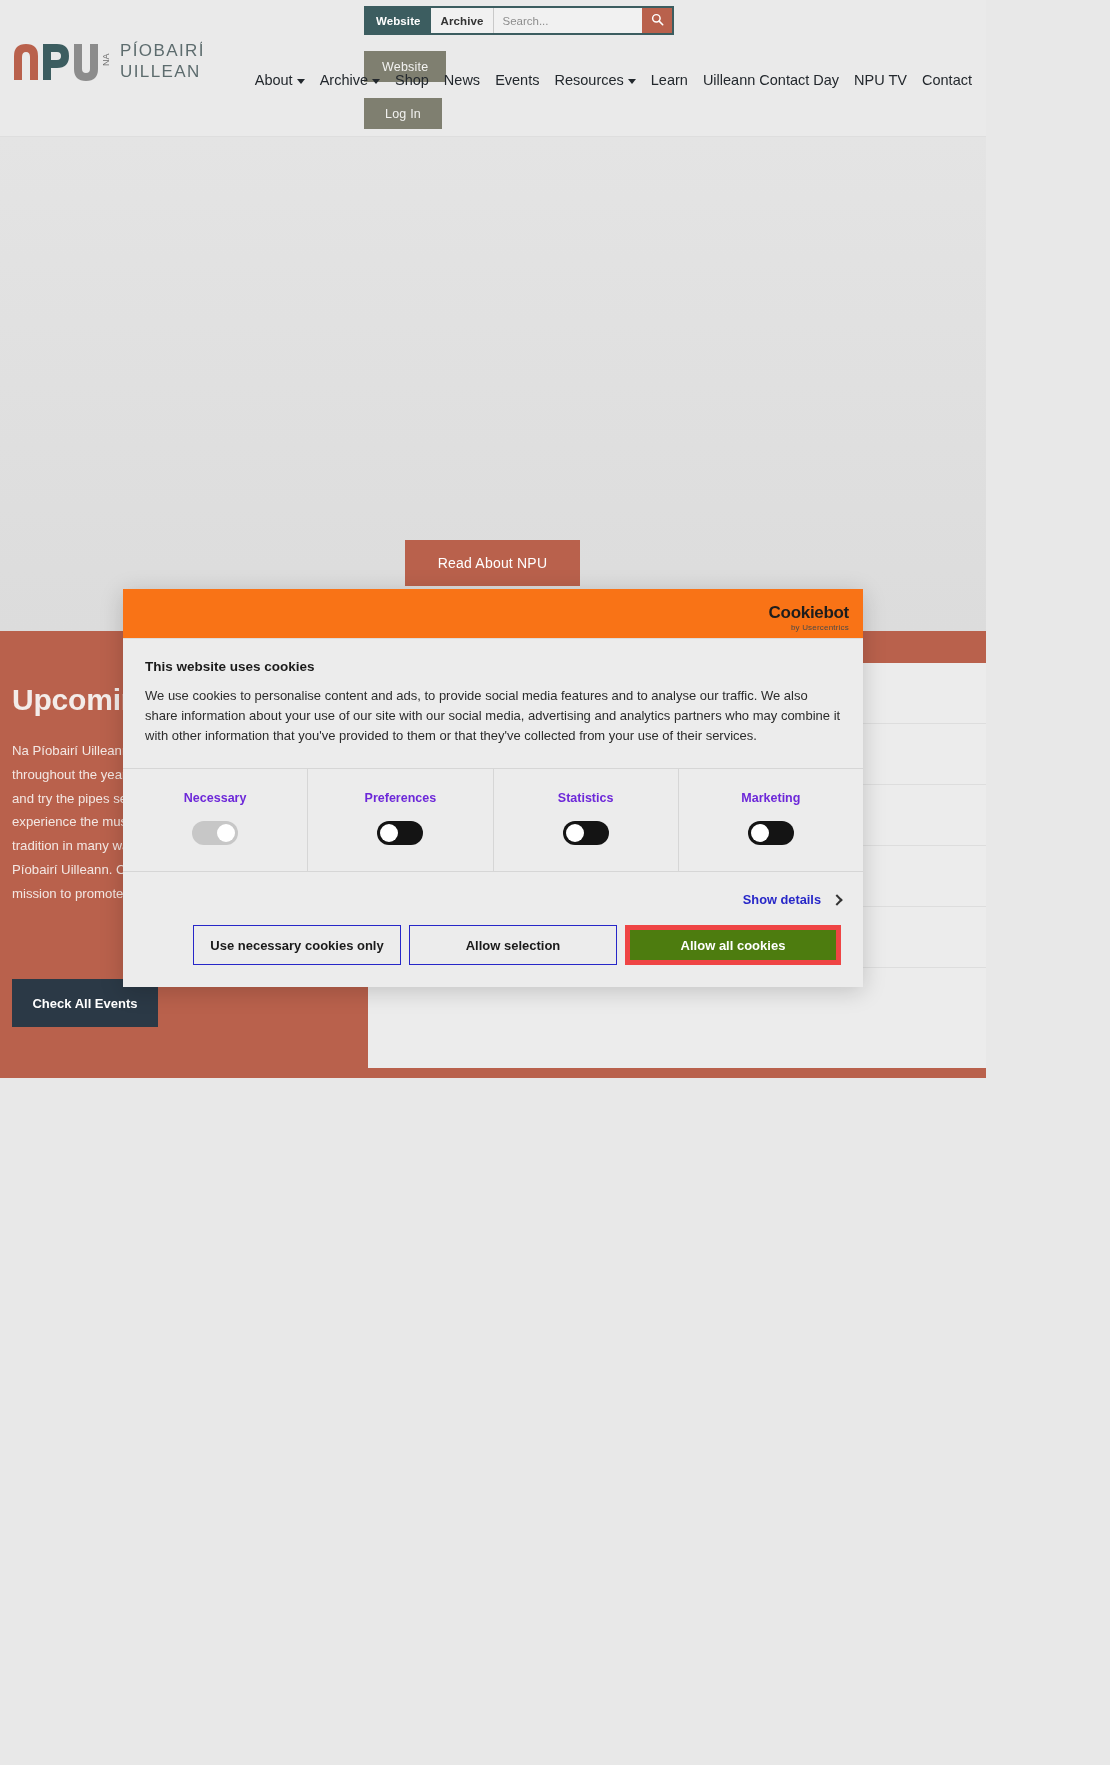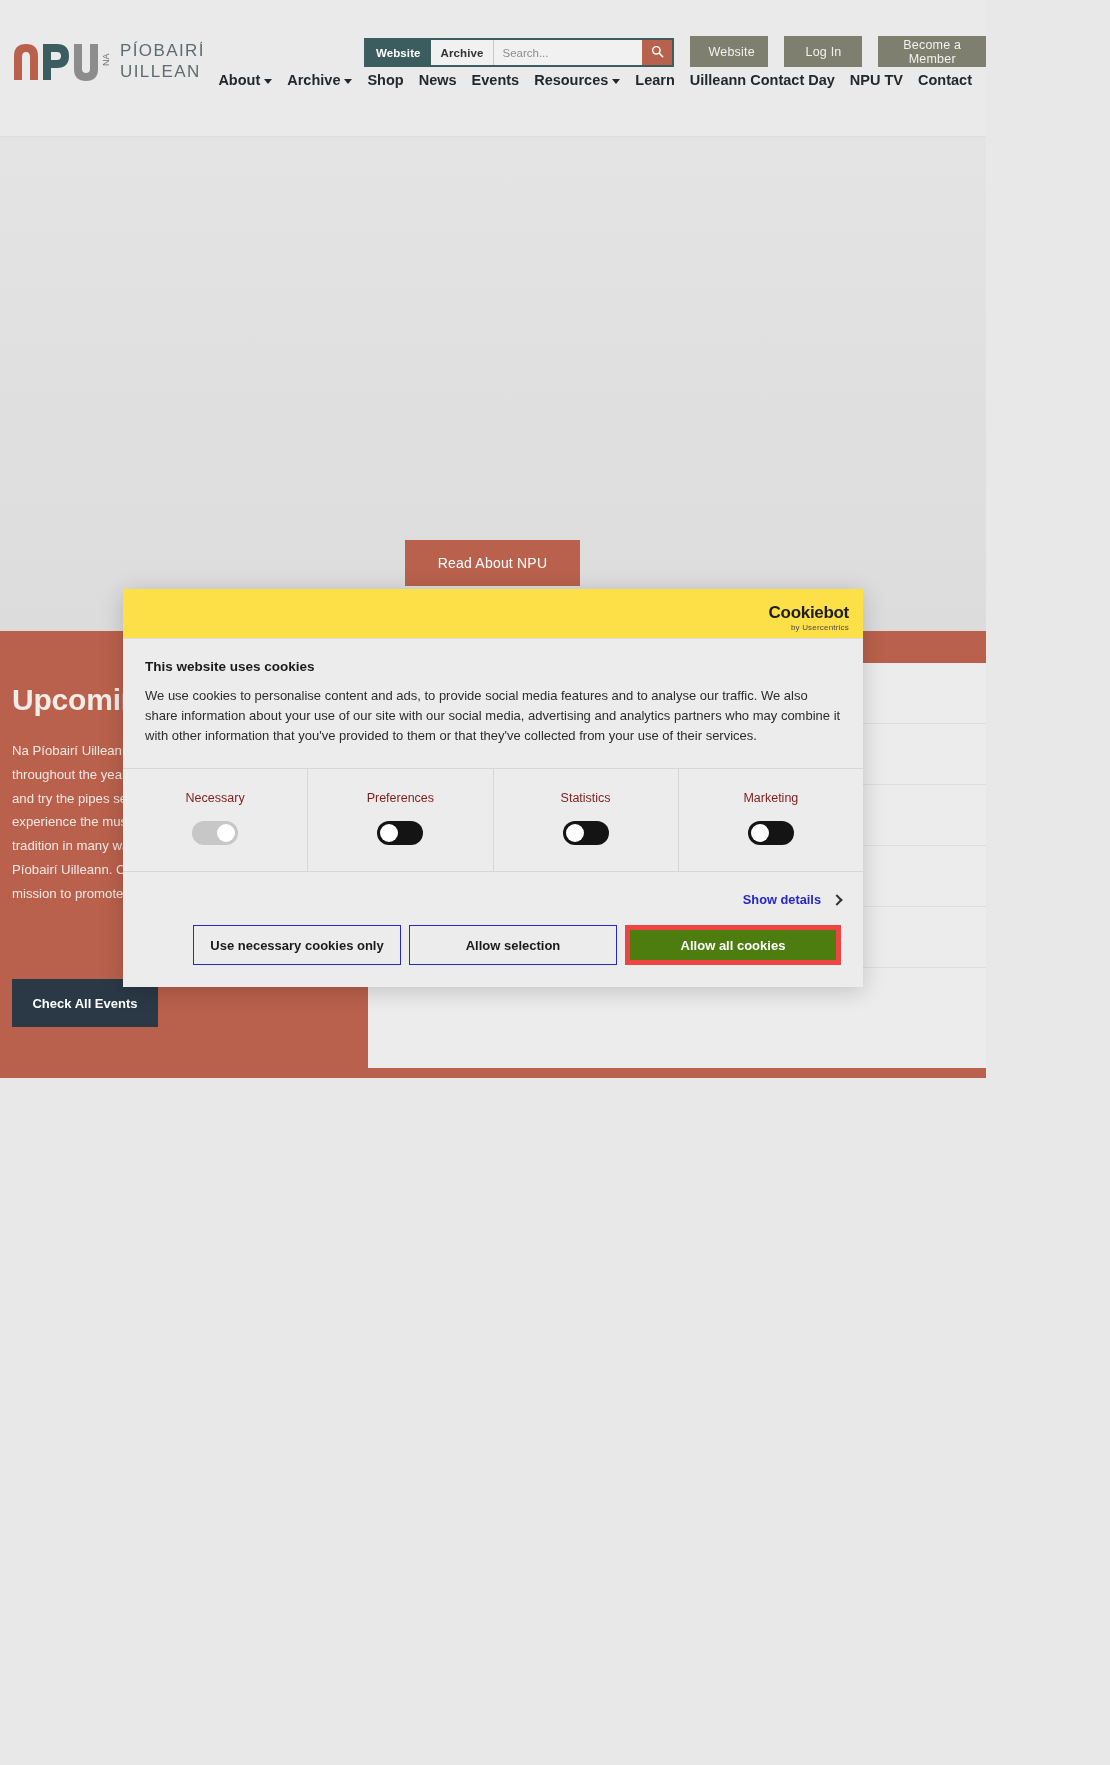--- a/index.html
+++ b/index.html
@@ -19,21 +19,21 @@
   .header {
     position: relative;
     width: 986px;
     height: 137px;
     background: #eaeaea;
     border-bottom: 1px solid #dedede;
   }
   .logo { position: absolute; left: 12px; top: 36px; width: 190px; height: 46px; }
   .logo svg { display: block; }
 
-  .topbar { position: absolute; left: 364px; top: 36px; display: flex; align-items: flex-end; gap: 16px; }
+  .topbar { position: absolute; left: 364px; top: 6px; display: flex; align-items: flex-start; gap: 16px; flex-direction: column; }
 
   .searchwrap {
     display: flex; align-items: stretch;
     height: 29px;
     border: 2px solid #3c5d60;
     background: #f1f1f1;
   }
   .scope {
     display: flex; align-items: center; justify-content: center;
     padding: 0 10px;
@@ -60,21 +60,21 @@
     background: #7f7f70; color: #f2f2f0;
     border: 0; cursor: pointer;
     font-family: "Liberation Sans", sans-serif;
     font-size: 12.5px; letter-spacing: .2px;
     padding: 0 18px;
   }
 
   .nav {
     position: absolute; right: 14px; top: 72px;
     display: flex; align-items: center; gap: 15px;
-    font-size: 14.5px; font-weight: 700; color: #23282d;
+    font-size: 14.5px; font-weight: 400; color: #23282d;
   }
   .nav .item { display: flex; align-items: center; gap: 4px; cursor: pointer; white-space: nowrap; }
   .caret { display: inline-block; width: 0; height: 0; border-left: 4px solid transparent; border-right: 4px solid transparent; border-top: 5px solid #23282d; margin-top: 2px; }
 
   
   .hero { position: relative; width: 986px; height: 494px; background: linear-gradient(#e4e4e4,#dcdcdc); }
   .hero-cta {
     position: absolute; left: 405px; top: 403px;
     width: 175px; height: 46px;
     background: #b9614c; color: #fff; border: 0; cursor: pointer;
@@ -110,36 +110,36 @@
   
   .cookie {
     position: absolute; left: 123px; top: 589px;
     width: 740px;
     background: #ececec;
     box-shadow: 0 4px 22px rgba(0,0,0,.18);
     z-index: 50;
     font-size: 13px;
   }
   .cookie-head {
-    height: 50px; background: #fde047;
+    height: 50px; background: #f97316;
     border-bottom: 1px solid #dcdcdc;
     position: relative;
   }
   .cbot { position: absolute; right: 14px; bottom: 6px; text-align: right; line-height: 1; }
   .cbot-main { font-size: 17px; font-weight: 700; color: #1d1d1d; letter-spacing: -.3px; }
   .cbot-sub { font-size: 8px; color: #4a4a4a; letter-spacing: .2px; margin-top: 3px; }
 
   .cookie-body { padding: 20px 22px 22px 22px; }
   .cookie-h { font-size: 13.5px; font-weight: 700; color: #1a1a1a; }
   .cookie-p { margin-top: 12px; font-size: 13px; line-height: 20px; color: #2c2c2c; }
 
   .toggles { display: flex; border-top: 1px solid #d6d6d6; border-bottom: 1px solid #d6d6d6; }
   .tcell { flex: 1; padding: 22px 8px 26px; text-align: center; border-right: 1px solid #d6d6d6; }
   .tcell:last-child { border-right: 0; }
-  .tlabel { font-size: 12.5px; font-weight: 400; color: #7f1d1d; }
+  .tlabel { font-size: 12.5px; font-weight: 700; color: #6d28d9; }
   .sw { margin: 16px auto 0; width: 46px; height: 24px; border-radius: 13px; position: relative; cursor: pointer; }
   .sw .knob { position: absolute; top: 3px; width: 18px; height: 18px; border-radius: 50%; background: #ffffff; }
   .sw.on  { background: #c7c7c7; }
   .sw.on  .knob { right: 3px; }
   .sw.off { background: #141414; }
   .sw.off .knob { left: 3px; }
 
   .details { display: flex; justify-content: flex-end; align-items: center; gap: 12px; padding: 20px 22px 0 0; }
   .details a { color: #2727c8; font-size: 12.8px; font-weight: 700; text-decoration: none; cursor: pointer; }
   .chev { width: 8px; height: 8px; border-right: 2px solid #333; border-bottom: 2px solid #333; transform: rotate(-45deg); }

